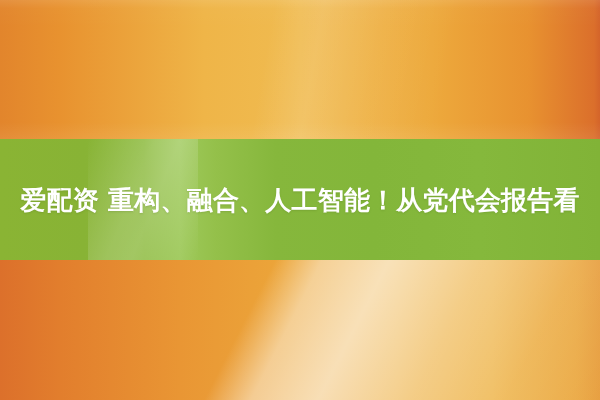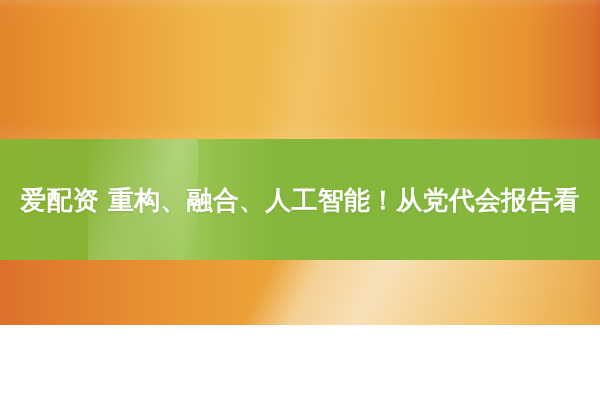--- a/index.html
+++ b/index.html
@@ -7,21 +7,21 @@
     padding: 0;
     background: #ffffff;
   }
   body {
     font-family: "DejaVu Sans", "Liberation Sans", sans-serif;
   }
 
   .banner {
     position: relative;
     width: 600px;
-    height: 325px;
+    height: 400px;
     overflow: hidden;
     background: #3b82f6;
   }
 
   
   .band-top {
     position: absolute;
     left: 0;
     top: 0;
     width: 600px;

